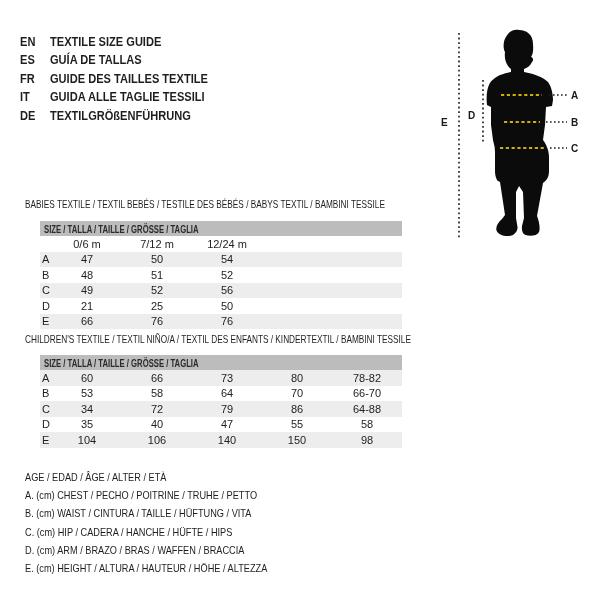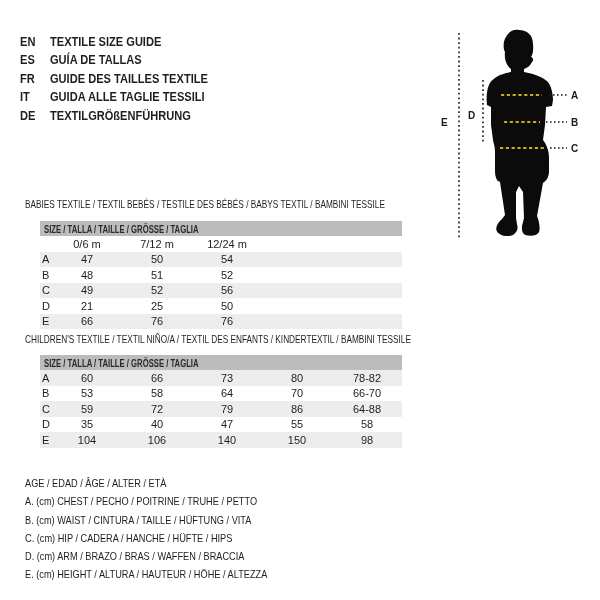--- a/index.html
+++ b/index.html
@@ -32,21 +32,21 @@
             padding-left:4px;box-sizing:border-box;font-size:11px;font-weight:700;color:#2a2a2a;}
   .t-row{display:grid;height:15.5px;align-items:center;font-size:11px;font-weight:500;}
   .babies .t-row{grid-template-columns:12px repeat(3,70px) 1fr;}
   .children .t-row{grid-template-columns:12px repeat(5,70px) 1fr;}
   .t-row .cell{text-align:center;}
   .t-row .letter{text-align:left;padding-left:2px;}
   .stripe{background:#ededed;}
 
   
   .legend{position:absolute;left:25px;top:471px;font-size:11.5px;font-weight:500;}
-  .legend-line{height:18.2px;display:flex;align-items:flex-end;}
+  .legend-line{height:18.2px;display:flex;align-items:flex-start;}
 
   
   .figure-wrap{position:absolute;left:430px;top:25px;width:170px;height:220px;}
   .figure-wrap svg{display:block;width:170px;height:220px;}
   .measure-label{font-family:"Liberation Sans",sans-serif;font-size:10px;font-weight:700;fill:#1a1a1a;}
 </style>
 </head>
 <body>
 
 <div class="sheet">
@@ -205,21 +205,21 @@
       <span class="letter">B</span>
       <span class="cell">53</span>
       <span class="cell">58</span>
       <span class="cell">64</span>
       <span class="cell">70</span>
       <span class="cell">66-70</span>
       <span></span>
     </div>
     <div class="t-row stripe">
       <span class="letter">C</span>
-      <span class="cell">59</span>
+      <span class="cell">34</span>
       <span class="cell">72</span>
       <span class="cell">79</span>
       <span class="cell">86</span>
       <span class="cell">64-88</span>
       <span></span>
     </div>
     <div class="t-row">
       <span class="letter">D</span>
       <span class="cell">35</span>
       <span class="cell">40</span>

